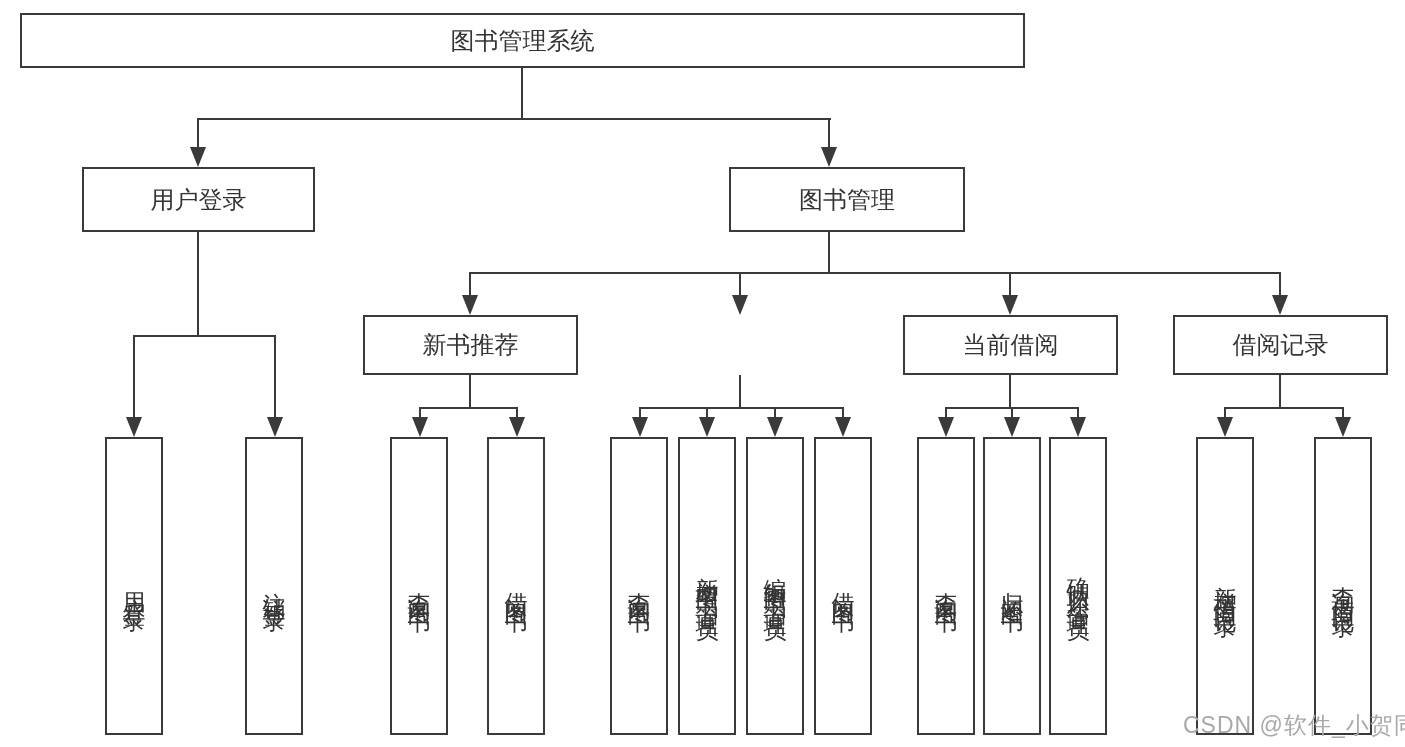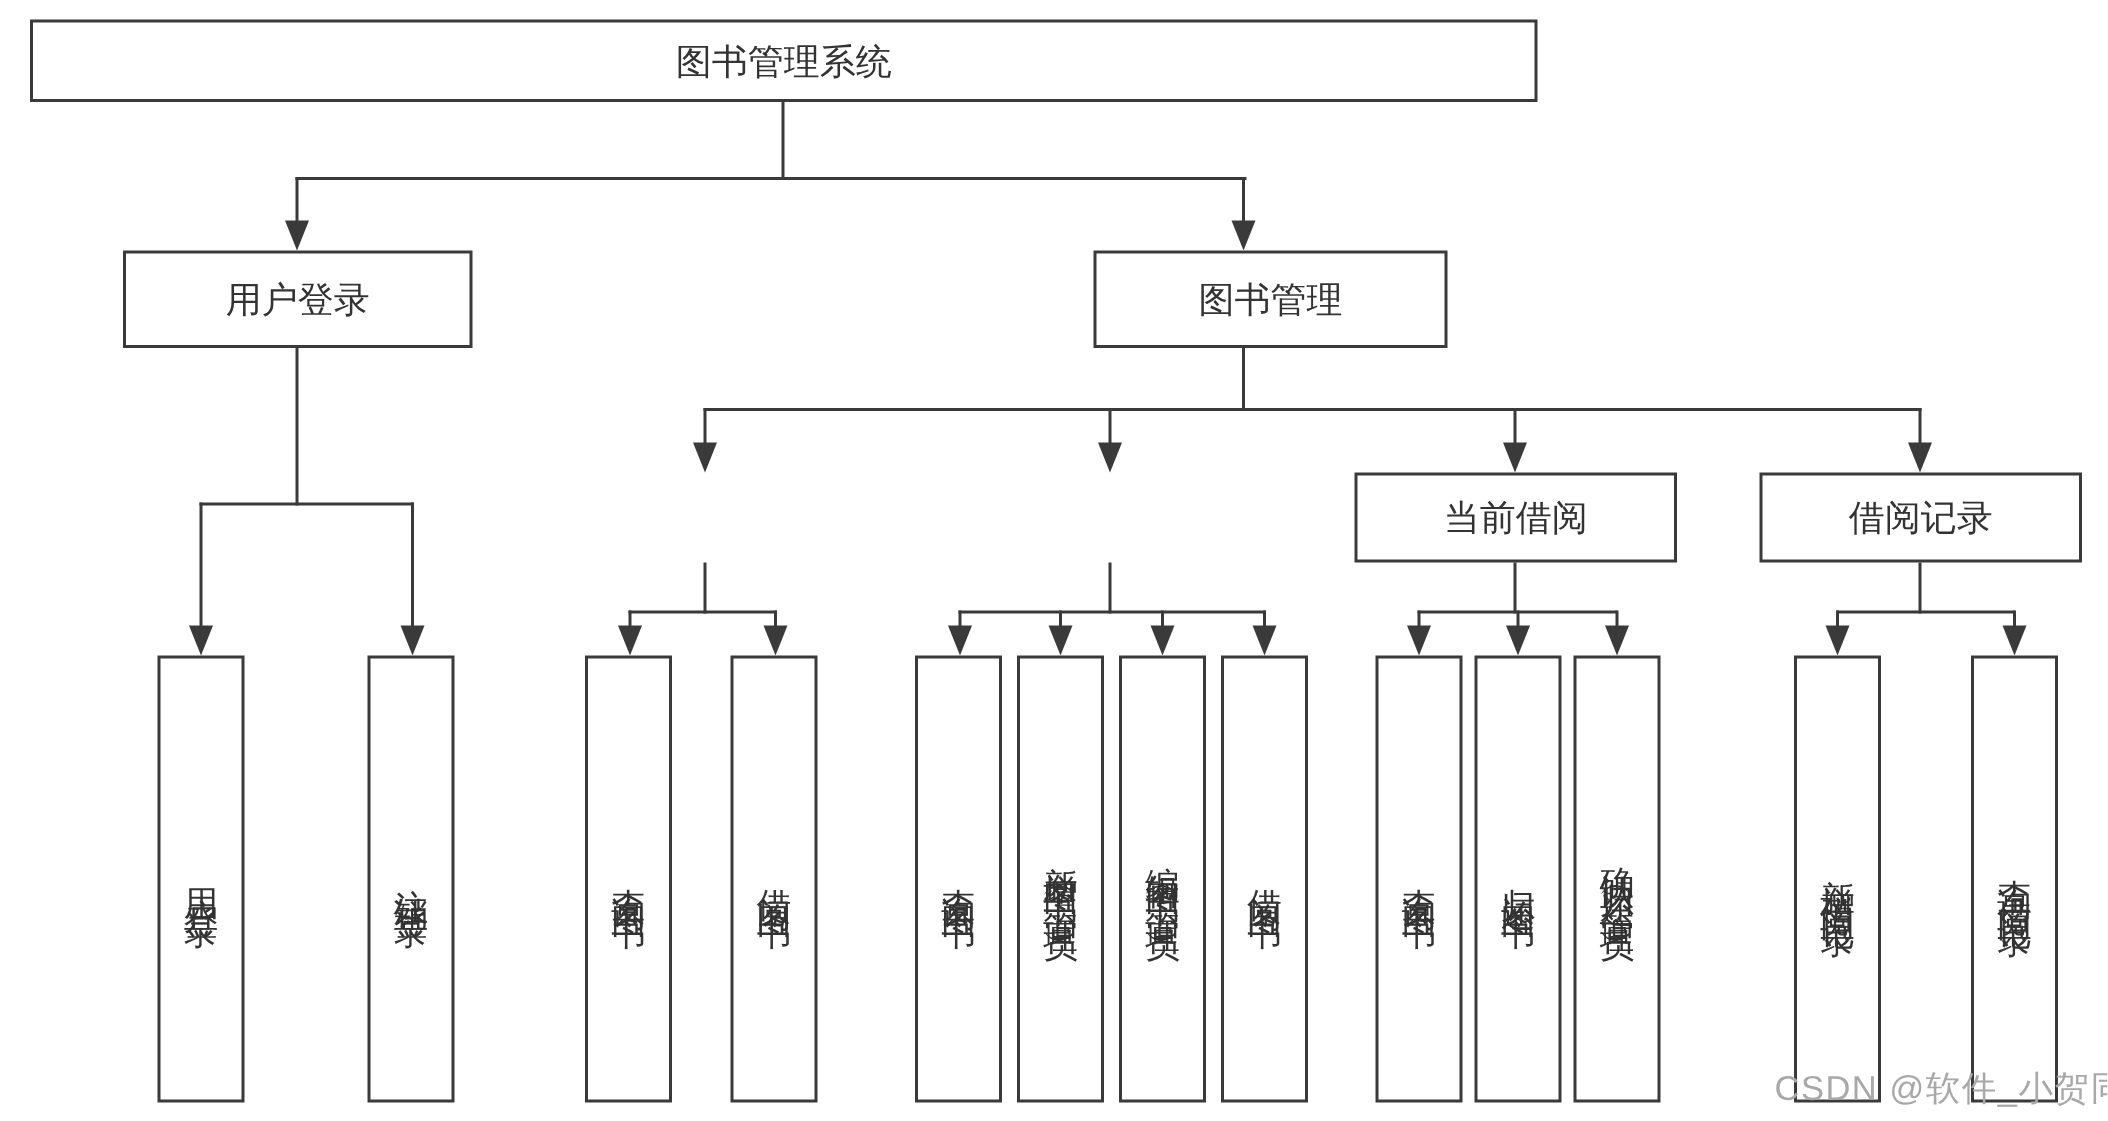--- a/index.html
+++ b/index.html
@@ -66,20 +66,23 @@
   <div class="line" style="left:469px;top:272px;width:812px;height:2px;"></div>
   <div class="line" style="left:469px;top:272px;width:2px;height:24px;"></div>
   <div class="arrow" style="left:462px;top:295px;"></div>
   <div class="line" style="left:739px;top:272px;width:2px;height:24px;"></div>
   <div class="arrow" style="left:732px;top:295px;"></div>
   <div class="line" style="left:1009px;top:272px;width:2px;height:24px;"></div>
   <div class="arrow" style="left:1002px;top:295px;"></div>
   <div class="line" style="left:1279px;top:272px;width:2px;height:24px;"></div>
   <div class="arrow" style="left:1272px;top:295px;"></div>
 
+  <div class="box" style="left:363px;top:315px;width:215px;height:60px;">
+    <span>新书推荐</span>
+  </div>
   <div class="box" style="left:903px;top:315px;width:215px;height:60px;">
     <span>当前借阅</span>
   </div>
   <div class="box" style="left:1173px;top:315px;width:215px;height:60px;">
     <span>借阅记录</span>
   </div>
 
   <div class="line" style="left:469px;top:375px;width:2px;height:34px;"></div>
   <div class="line" style="left:419px;top:407px;width:99px;height:2px;"></div>
   <div class="line" style="left:419px;top:407px;width:2px;height:12px;"></div>

